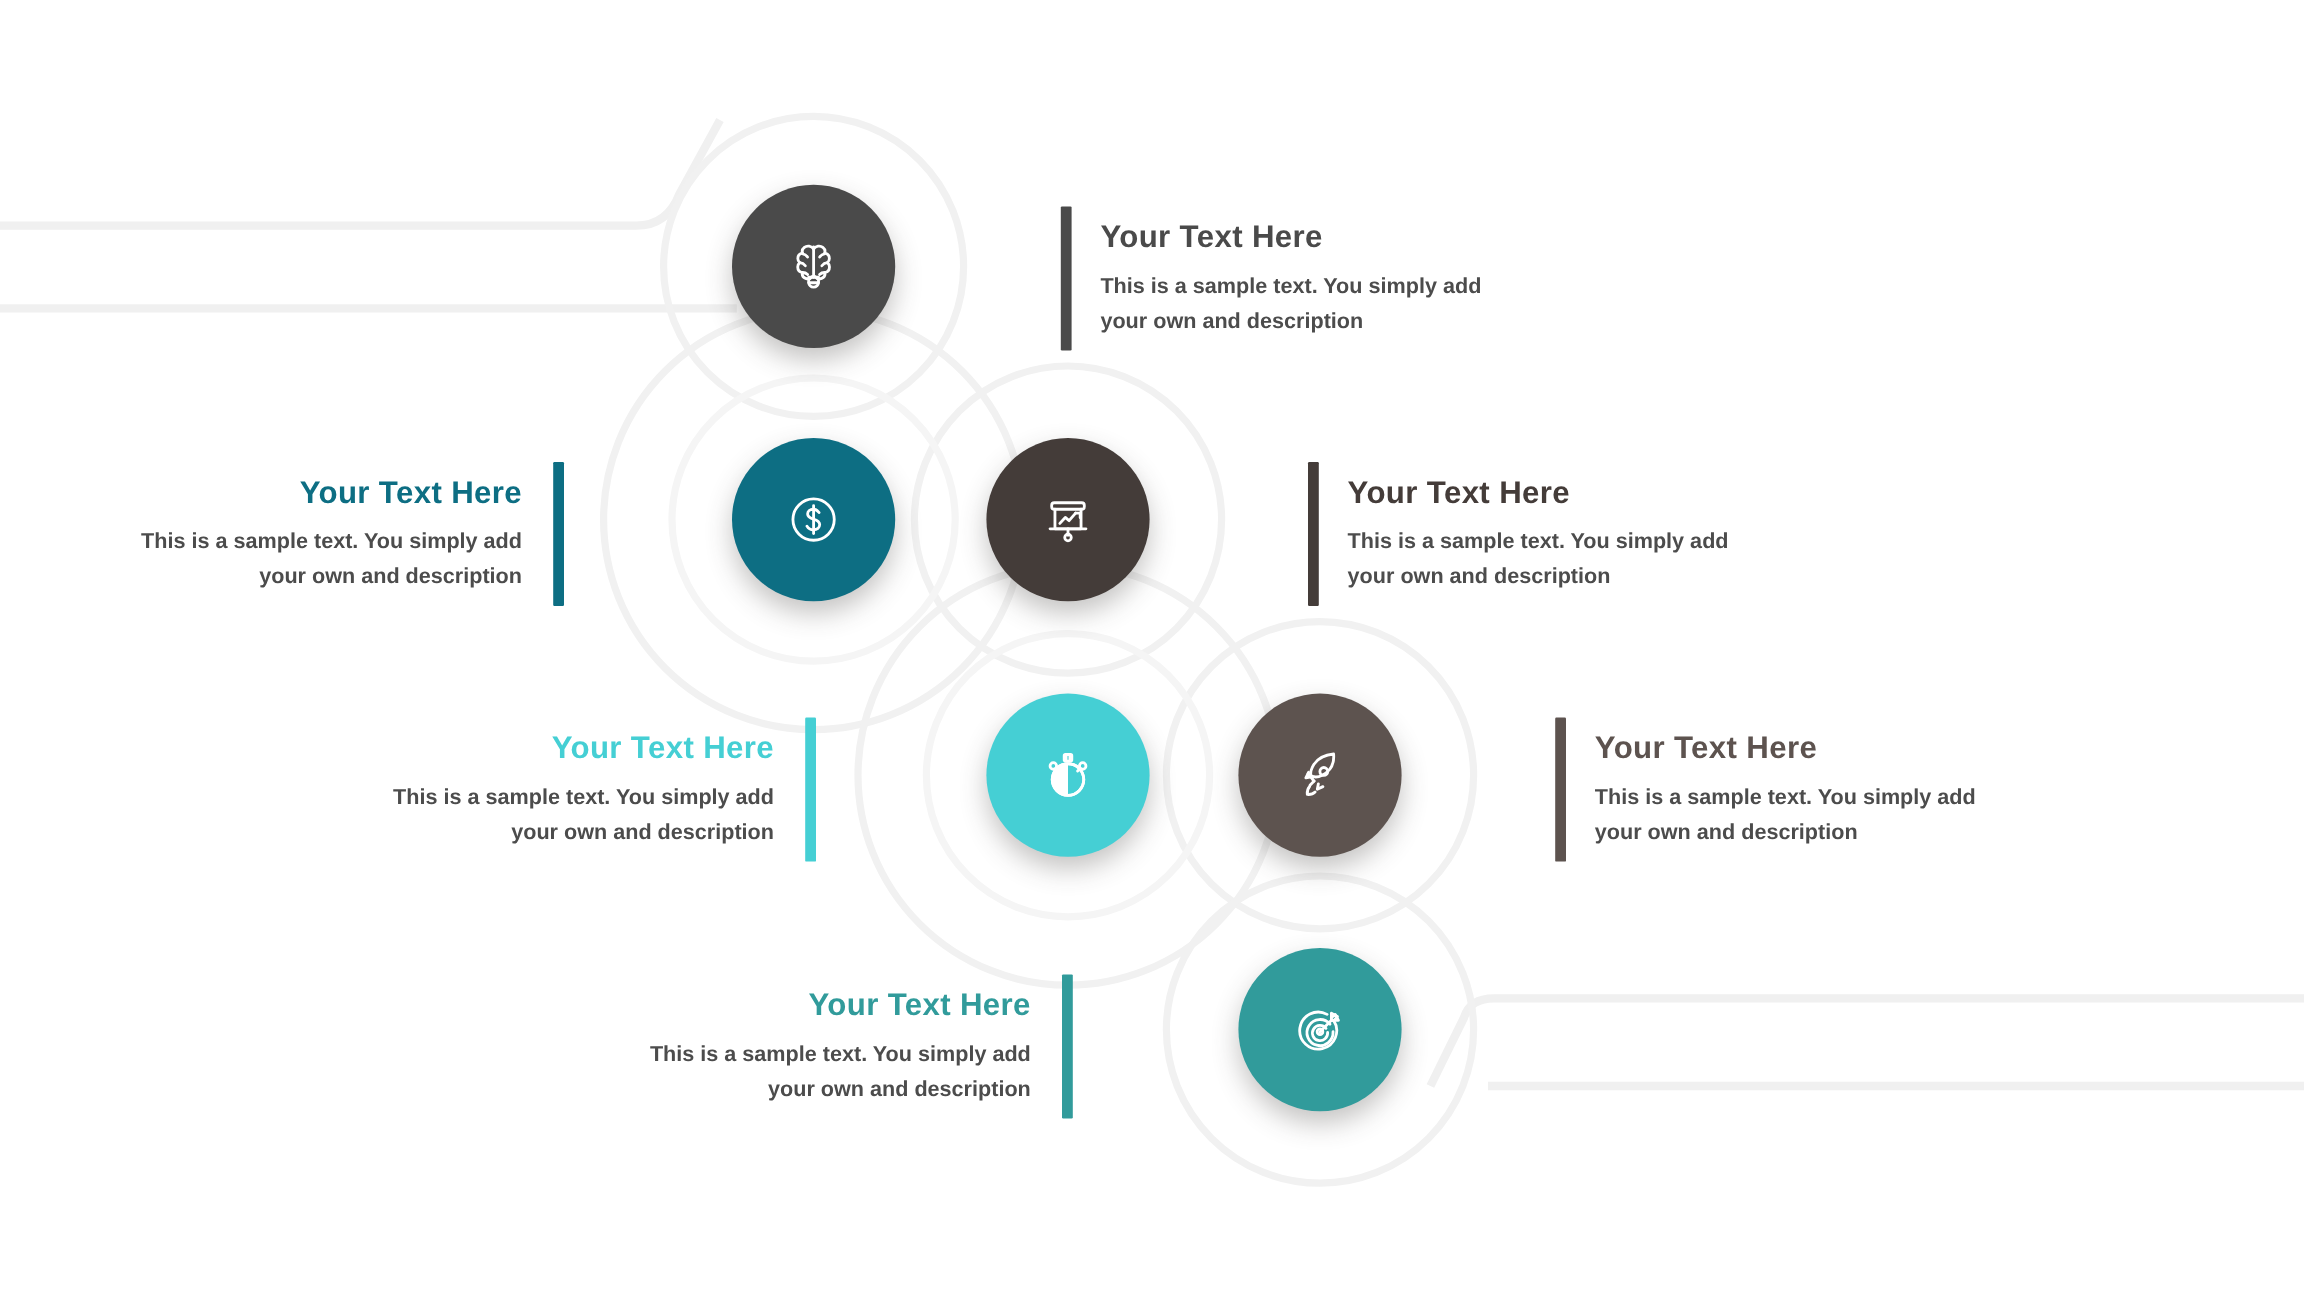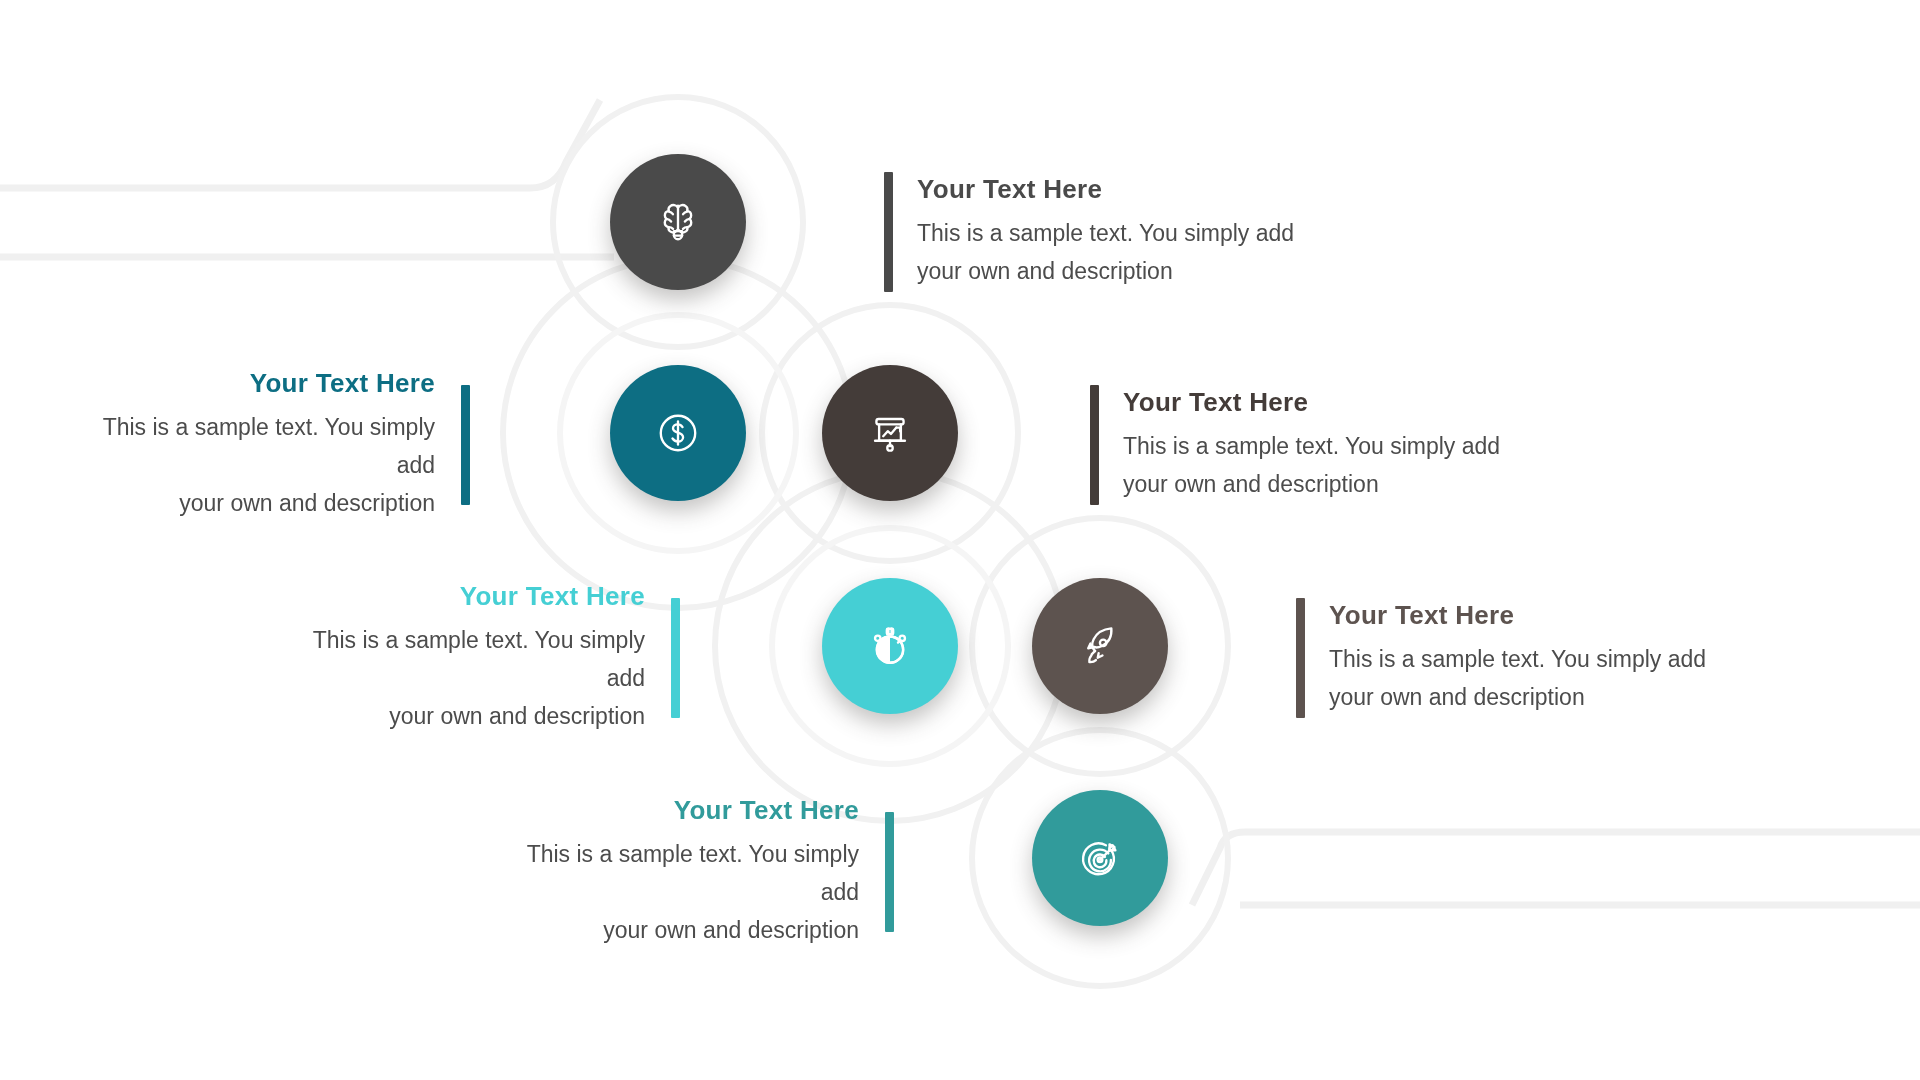--- a/index.html
+++ b/index.html
@@ -62,24 +62,24 @@
   .tblock .txt { display: flex; flex-direction: column; justify-content: center; }
   .tblock h3 {
     font-size: 26px;
     font-weight: bold;
     letter-spacing: 0.3px;
     line-height: 1.25;
     margin-bottom: 10px;
     white-space: nowrap;
   }
   .tblock p {
-    font-size: 23px;
+    font-size: 18px;
     line-height: 1.65;
     color: #4c4c4c;
-    font-weight: normal;
+    font-weight: bold;
   }
 
   
   .tblock.right { flex-direction: row; }
   .tblock.right .txt { padding-left: 24px; text-align: left; align-items: flex-start; }
 
   
   .tblock.left { flex-direction: row; }
   .tblock.left .txt { padding-right: 26px; text-align: right; align-items: flex-end; order: -1; }
 </style>

